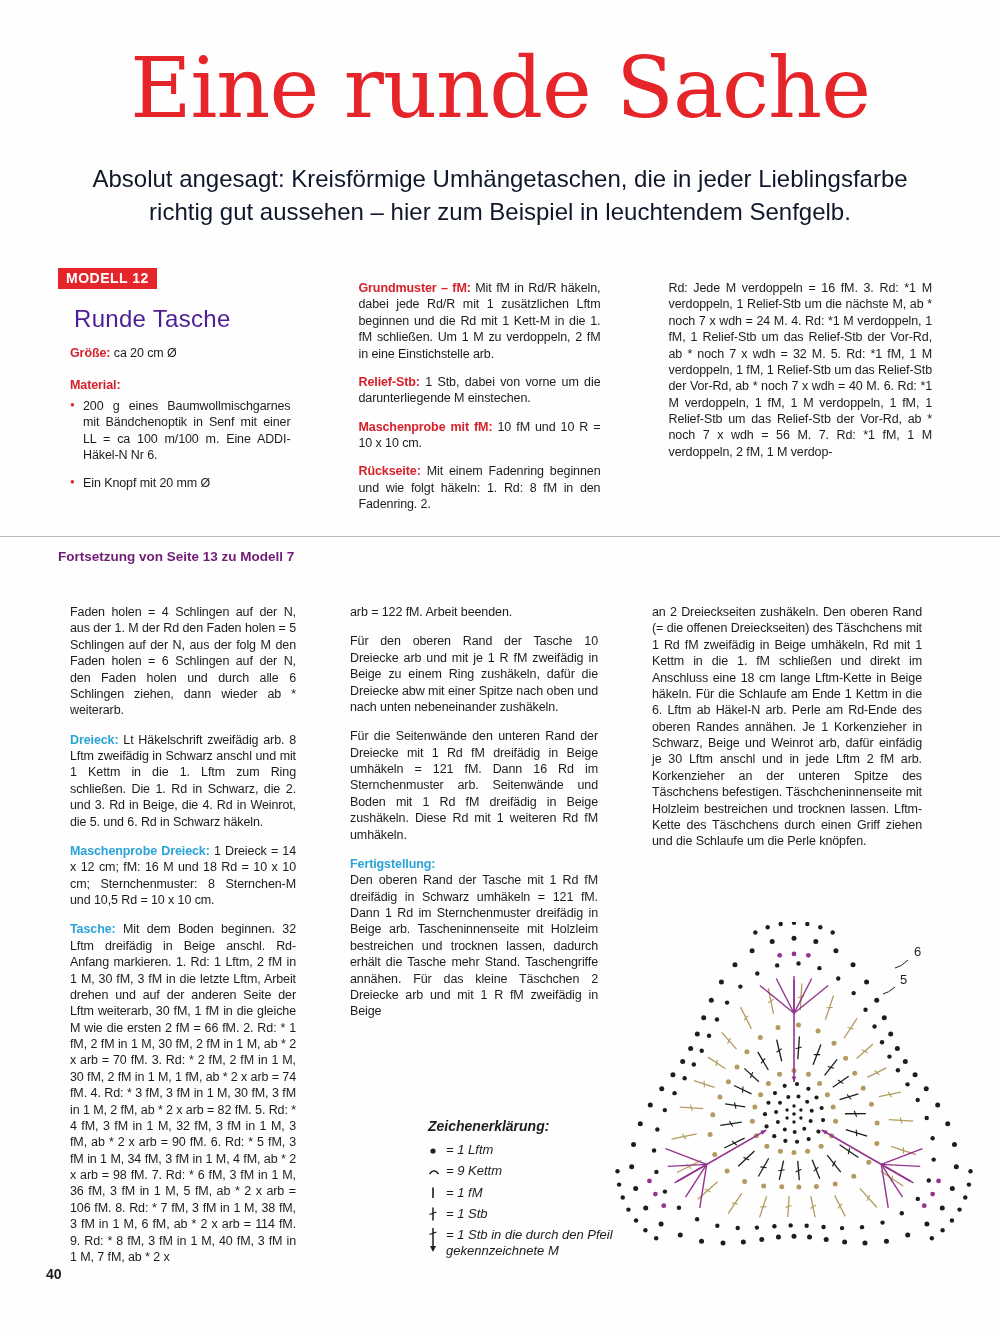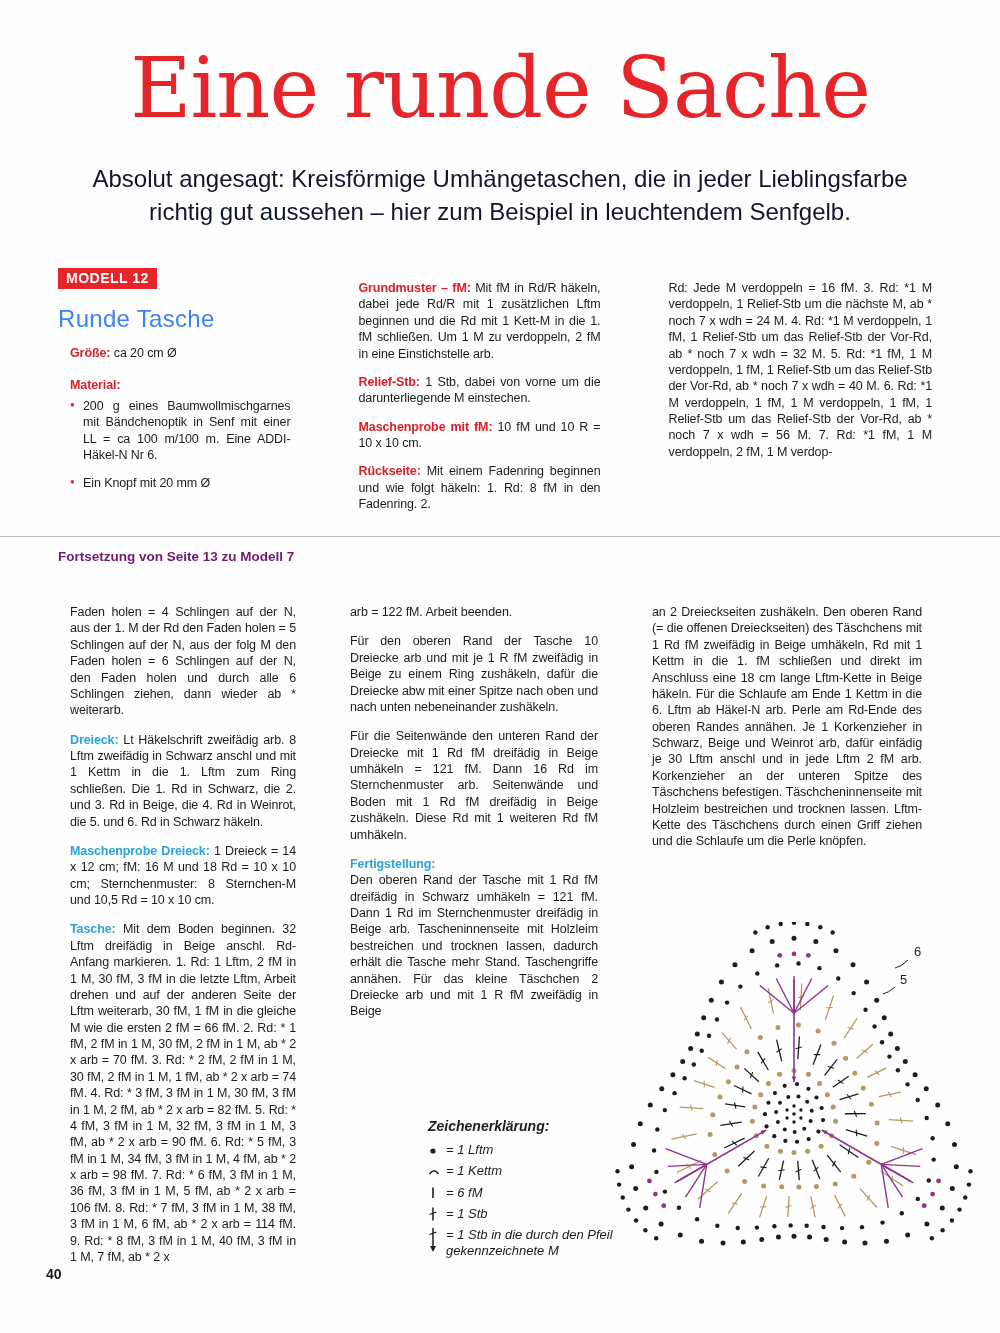--- a/index.html
+++ b/index.html
@@ -12,21 +12,21 @@
             font-size:24px;line-height:1.38;color:#0f172a;}
   .top-cols{position:absolute;top:268px;left:58px;width:886px;display:flex;gap:44px;}
   .colA{width:250px}.colB{width:272px}.colC{width:294px}
   .body{font-size:12.5px;line-height:1.31;letter-spacing:-0.1px;text-align:justify;margin:12px;}
   .lead{font-weight:bold;}
   .lead.red{color:#d6212a;}
   .lead.blue{color:#2aa3d8;}
   .lead.block{display:block;}
   .badge{display:inline-block;background:#e6252b;color:#fff;font-weight:bold;font-size:14px;
          padding:2px 8px 3px;letter-spacing:.5px;}
-  .model-heading{margin:16px 0 12px;font-size:24px;font-weight:400;color:#3b82f6;letter-spacing:.3px;}
+  .model-heading{margin:16px 16px 12px;font-size:24px;font-weight:400;color:#4c1d95;letter-spacing:.3px;}
   .size-line{margin-bottom:16px;}
   .material-label{margin-bottom:4px;}
   .materials{list-style:none;margin:0;padding:0;}
   .materials li{position:relative;padding-left:13px;margin-top:3px;}
   .materials li::before{content:"●";position:absolute;left:0;top:2px;font-size:8px;color:#e6252b;}
   .gap{margin-top:13px;}
   .divider{position:absolute;top:536px;left:0;width:100%;height:0;border-top:1px solid #b9b9b9;}
   .cont-header{position:absolute;top:549px;left:58px;margin:0;font-size:13.5px;font-weight:bold;color:#701a75;}
   .bottom-cols{position:absolute;top:592px;left:58px;width:886px;display:flex;gap:30px;}
   .legend{position:absolute;left:428px;top:1118px;width:195px;font-style:italic;color:#1c1c1c;}
@@ -103,29 +103,29 @@
           </svg>
         </span>
       <span>= 1 Lftm</span>
     </div>
     <div class="legend-row">
       <span class="lsym">
           <svg width="14" height="15">
             <path d="M1.5,11 Q6,4.5 10.5,11" fill="none" stroke="#1d1d1b" stroke-width="1.5"></path>
           </svg>
         </span>
-      <span>= 1 Kettm</span>
+      <span>= 9 Kettm</span>
     </div>
     <div class="legend-row">
       <span class="lsym">
           <svg width="14" height="15">
             <line x1="5" y1="2.5" x2="5" y2="13" stroke="#1d1d1b" stroke-width="1.6"></line>
           </svg>
         </span>
-      <span>= 6 fM</span>
+      <span>= 1 fM</span>
     </div>
     <div class="legend-row">
       <span class="lsym">
           <svg width="14" height="16">
             <line x1="5" y1="1.5" x2="5" y2="14.5" stroke="#1d1d1b" stroke-width="1.5"></line>
             <line x1="1.5" y1="8.5" x2="8.5" y2="6" stroke="#1d1d1b" stroke-width="1.3"></line>
           </svg>
         </span>
       <span>= 1 Stb</span>
     </div>

